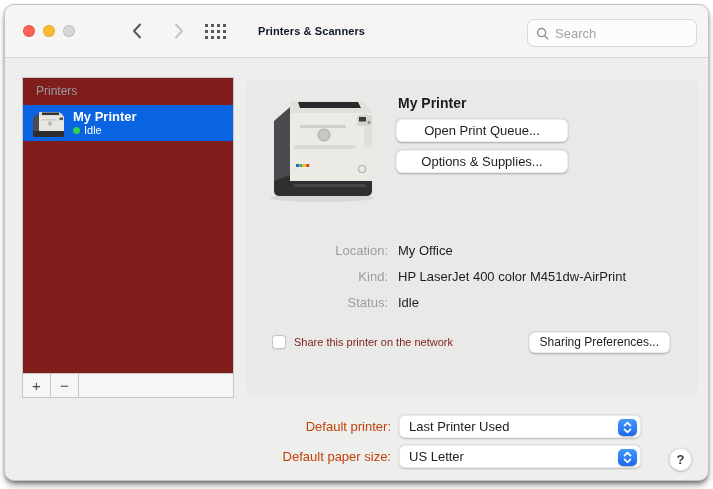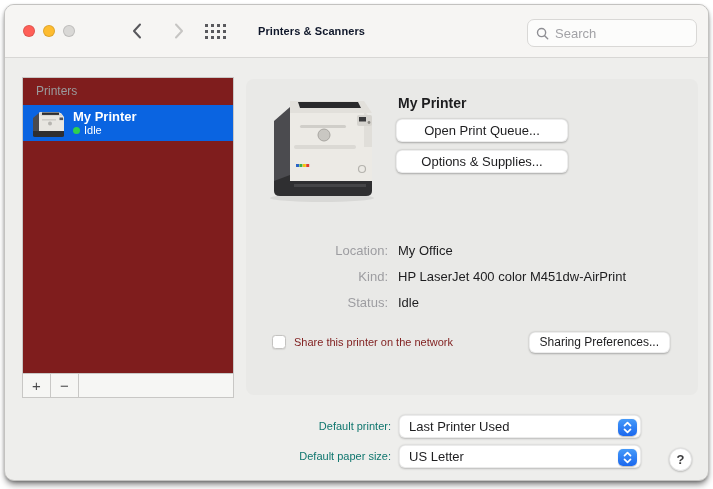--- a/index.html
+++ b/index.html
@@ -64,21 +64,21 @@
     border:1px solid #c4c3c1; box-shadow:0 0.5px 1px rgba(0,0,0,0.08); flex:0 0 auto; }
   .share-label { margin-left:8px; font-size:11px; color:#7f1d1d; }
   .share-btn { margin-left:auto; height:21px; padding:0 10px; background:#ffffff;
     border:0.5px solid rgba(0,0,0,0.07); border-radius:6px; font-size:12px; color:#1d1d1f;
     box-shadow:0 0.5px 2px rgba(0,0,0,0.28); display:flex; align-items:center; font-family:inherit; }
 
   
   .foot-row { position:absolute; left:0; width:705px; height:23px; }
   .foot-row.r1 { top:410px; } .foot-row.r2 { top:440px; }
   .foot-label { position:absolute; left:241px; width:145px; line-height:23px; text-align:right;
-    font-size:11px; color:#0f766e; }
+    font-size:13px; color:#c2410c; }
   .popup { position:absolute; left:394px; width:242px; height:23px; background:#ffffff;
     border:0.5px solid rgba(0,0,0,0.08); border-radius:6px; box-shadow:0 0.5px 2px rgba(0,0,0,0.22);
     display:flex; align-items:center; padding-left:9px; font-size:13px; color:#1d1d1f; }
   .pill { position:absolute; right:3px; top:2.5px; width:19px; height:17px; border-radius:5px;
     background:linear-gradient(#459af9,#1a67ee); display:flex; align-items:center; justify-content:center;
     box-shadow:0 0.5px 1px rgba(0,0,0,0.25); }
   .help { position:absolute; left:664px; top:443px; width:23px; height:23px; border-radius:50%;
     background:#ffffff; border:0.5px solid rgba(0,0,0,0.1); box-shadow:0 0.5px 2px rgba(0,0,0,0.3);
     font-size:13px; font-weight:700; color:#3c3c3e; display:flex; align-items:center; justify-content:center; font-family:inherit; }
 </style>

